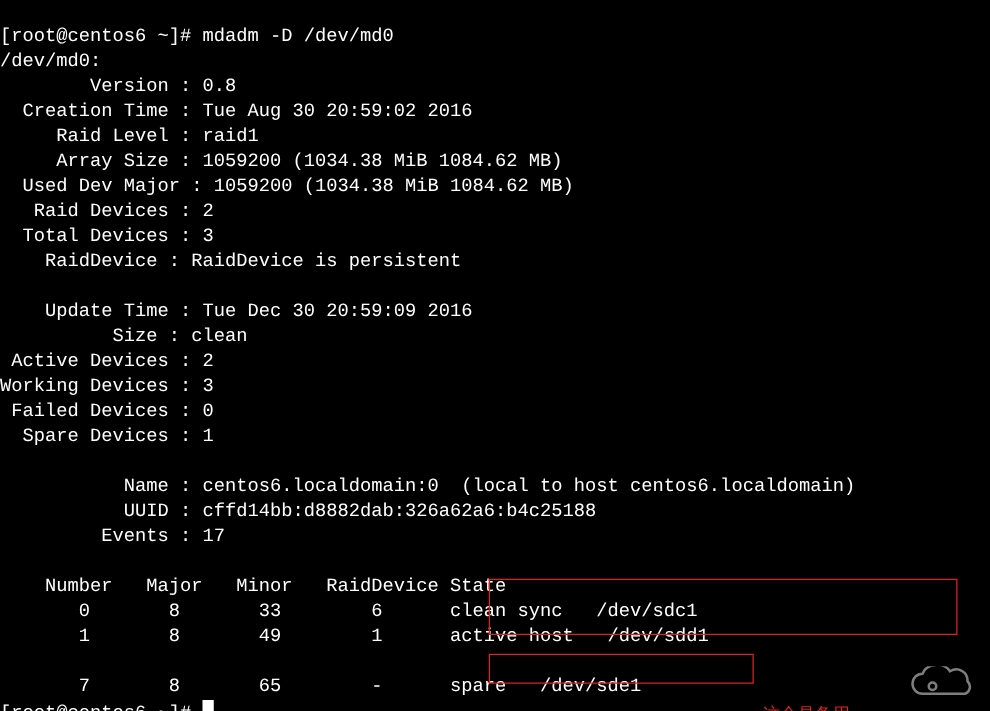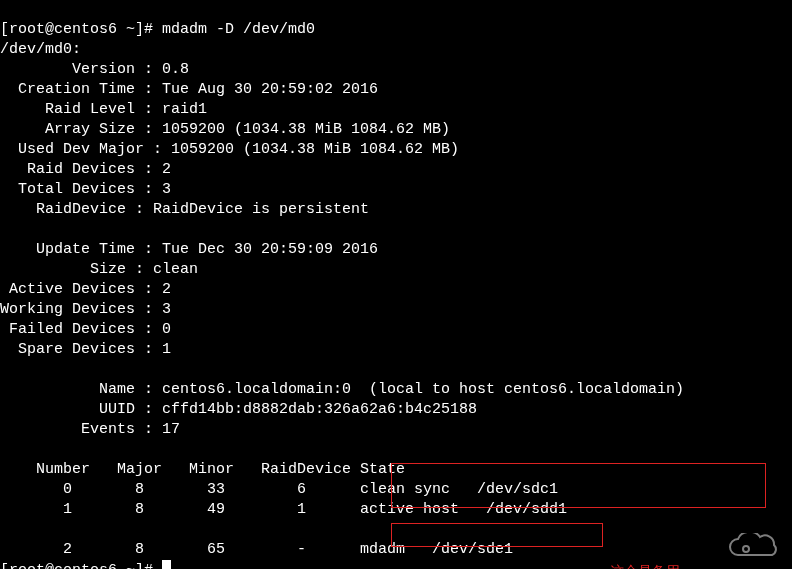--- a/index.html
+++ b/index.html
@@ -70,21 +70,21 @@
 <span>  Spare Devices : </span><span>1</span>
 
 <span>           Name : </span><span>centos6.localdomain:0  (local to host centos6.localdomain)</span>
 <span>           UUID : </span><span>cffd14bb:d8882dab:326a62a6:b4c25188</span>
 <span>         Events : </span><span>17</span>
 
 <span>    Number   Major   Minor   RaidDevice State</span>
 <span>       0       8       33        6      </span><span>clean sync   /dev/sdc1</span>
 <span>       1       8       49        1      </span><span>active host   /dev/sdd1</span>
 
-<span>       2       8       65        -      </span><span>mdadm   /dev/sde1</span>
+<span>       7       8       65        -      </span><span>spare   /dev/sde1</span>
 <span>[root@centos6 ~]# </span><span class="cursor"></span></div>
 
 <div class="box" style="left:391px; top:463px; width:373px; height:43px;"></div>
 <div class="box" style="left:391px; top:523px; width:210px; height:22px;"></div>
 <div class="annot" style="left:610px; top:525px;margin-top:36px;">这个是备用</div>
 
 <div class="watermark">
 <svg viewBox="0 0 60 30">
       <g fill="none" stroke="#fff" stroke-width="2" opacity="0.9">
 <path d="M12 22 a8 8 0 0 1 0-16 a12 10 0 0 1 22 -2 a9 9 0 0 1 14 8 a6 6 0 0 1 -2 10 h-34z"></path>

